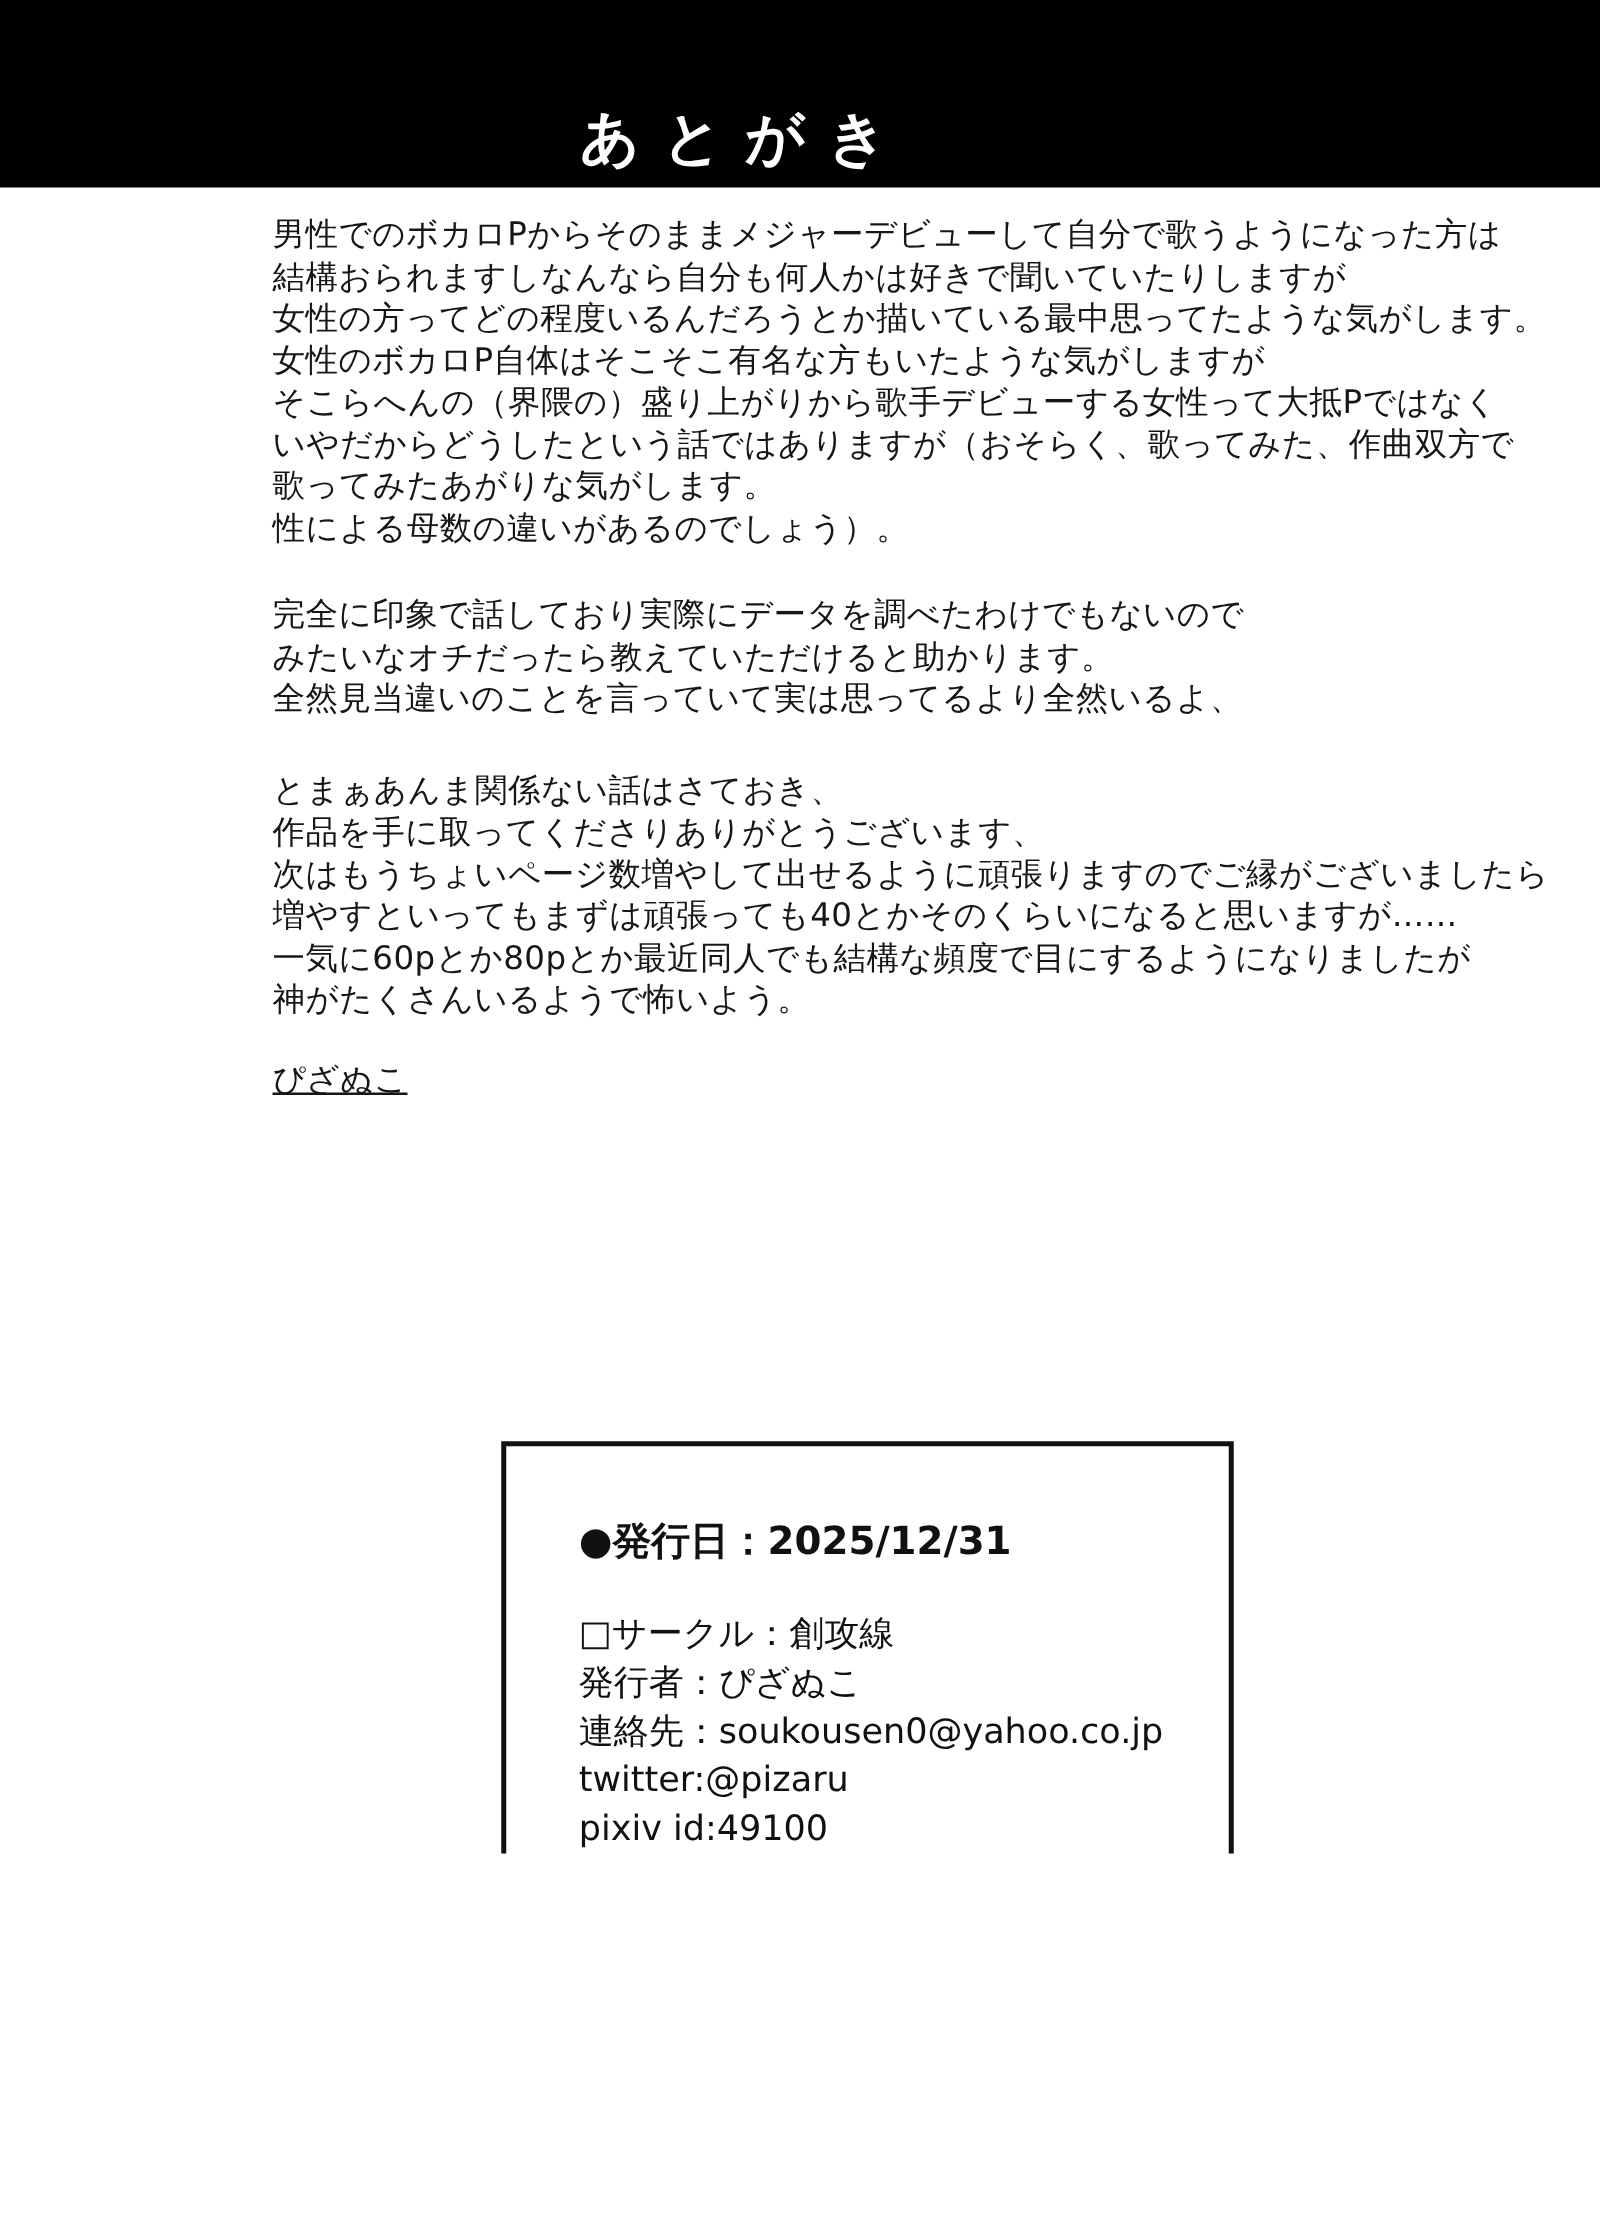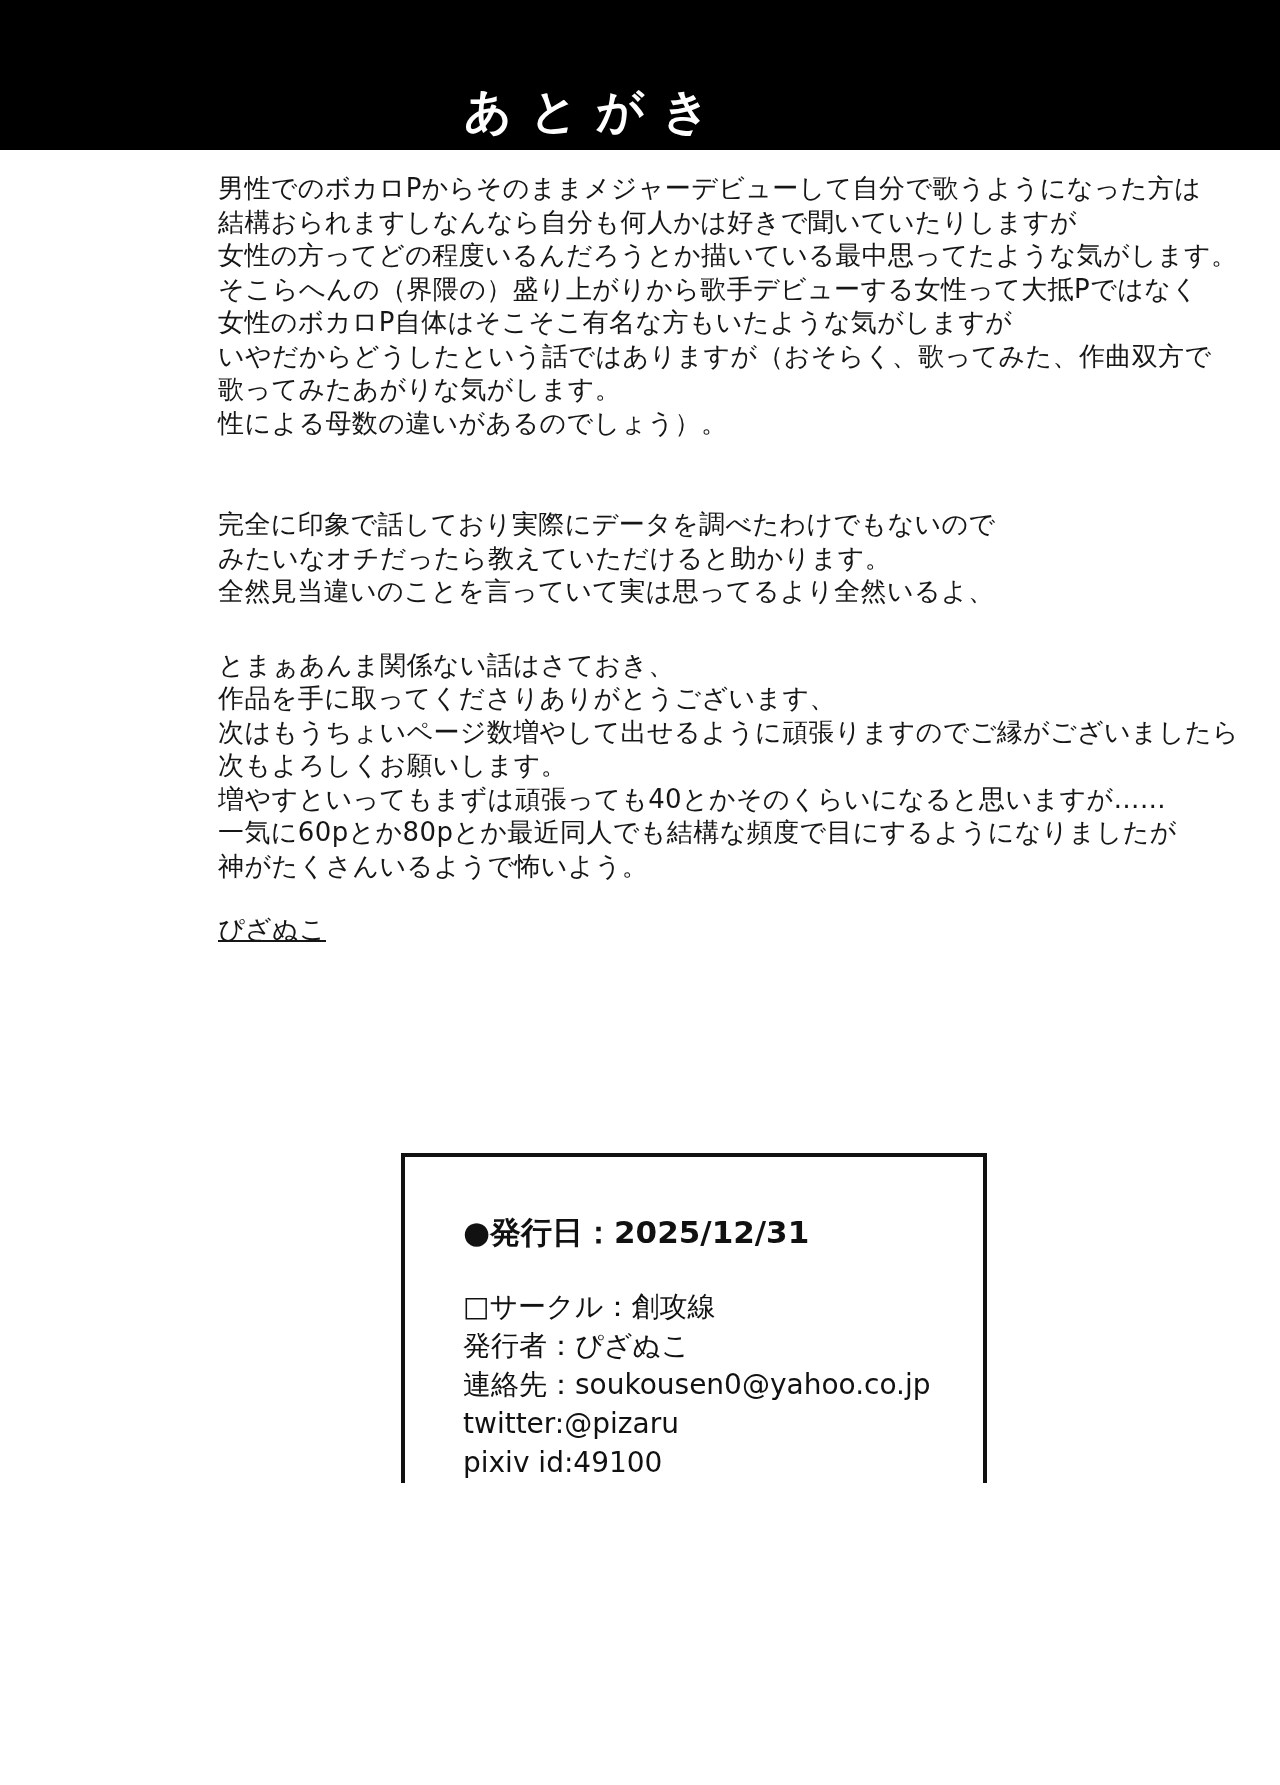--- a/index.html
+++ b/index.html
@@ -43,21 +43,21 @@
     position: absolute;
     left: 218px;
     top: 172px;
     width: 1000px;
     font-size: 26px;
     line-height: 33.5px;
     letter-spacing: 0.015em;
     color: #161616;
   }
   .para { margin: 0; }
-  .para-1 { margin-bottom: 68px; }
+  .para-1 { margin-bottom: 36px; }
   .para-2 { margin-bottom: 40px; }
   .line { white-space: nowrap; }
   .signature {
     margin-top: 30px;
     font-size: 26px;
     line-height: 33.5px;
     text-decoration: underline;
   }
 
   
@@ -126,36 +126,35 @@
 
   <div class="header-band">
     <div class="band-title">あとがき</div>
   </div>
 
   <div class="afterword">
     <div class="para para-1">
       <div class="line">男性でのボカロPからそのままメジャーデビューして自分で歌うようになった方は</div>
       <div class="line">結構おられますしなんなら自分も何人かは好きで聞いていたりしますが</div>
       <div class="line">女性の方ってどの程度いるんだろうとか描いている最中思ってたような気がします。</div>
+      <div class="line">女性のボカロP自体はそこそこ有名な方もいたような気がしますが</div>
       <div class="line">そこらへんの（界隈の）盛り上がりから歌手デビューする女性って大抵Pではなく</div>
-      <div class="line">女性のボカロP自体はそこそこ有名な方もいたような気がしますが</div>
       <div class="line">いやだからどうしたという話ではありますが（おそらく、歌ってみた、作曲双方で</div>
       <div class="line">歌ってみたあがりな気がします。</div>
       <div class="line">性による母数の違いがあるのでしょう）。</div>
     </div>
     <div class="para para-2">
       <div class="line">完全に印象で話しており実際にデータを調べたわけでもないので</div>
       <div class="line">みたいなオチだったら教えていただけると助かります。</div>
       <div class="line">全然見当違いのことを言っていて実は思ってるより全然いるよ、</div>
     </div>
     <div class="para para-3">
       <div class="line">とまぁあんま関係ない話はさておき、</div>
       <div class="line">作品を手に取ってくださりありがとうございます、</div>
       <div class="line">次はもうちょいページ数増やして出せるように頑張りますのでご縁がございましたら</div>
-      <div class="line">次もよろしくお願いします。</div>
       <div class="line">増やすといってもまずは頑張っても40とかそのくらいになると思いますが……</div>
       <div class="line">一気に60pとか80pとか最近同人でも結構な頻度で目にするようになりましたが</div>
       <div class="line">神がたくさんいるようで怖いよう。</div>
     </div>
     <div class="signature">ぴざぬこ</div>
   </div>
 
   <div class="colophon-box">
     <div class="pub-date">●発行日：2025/12/31</div>
     <div class="box-lines">

